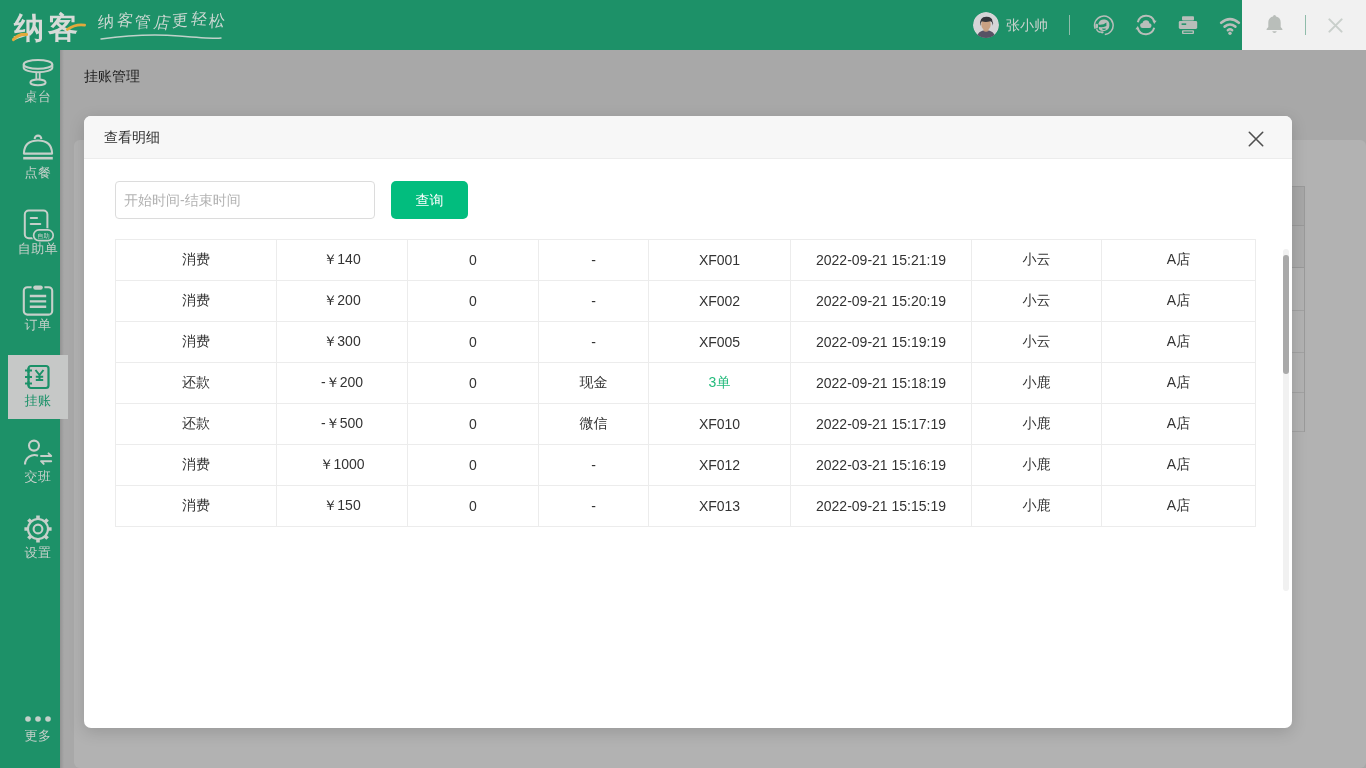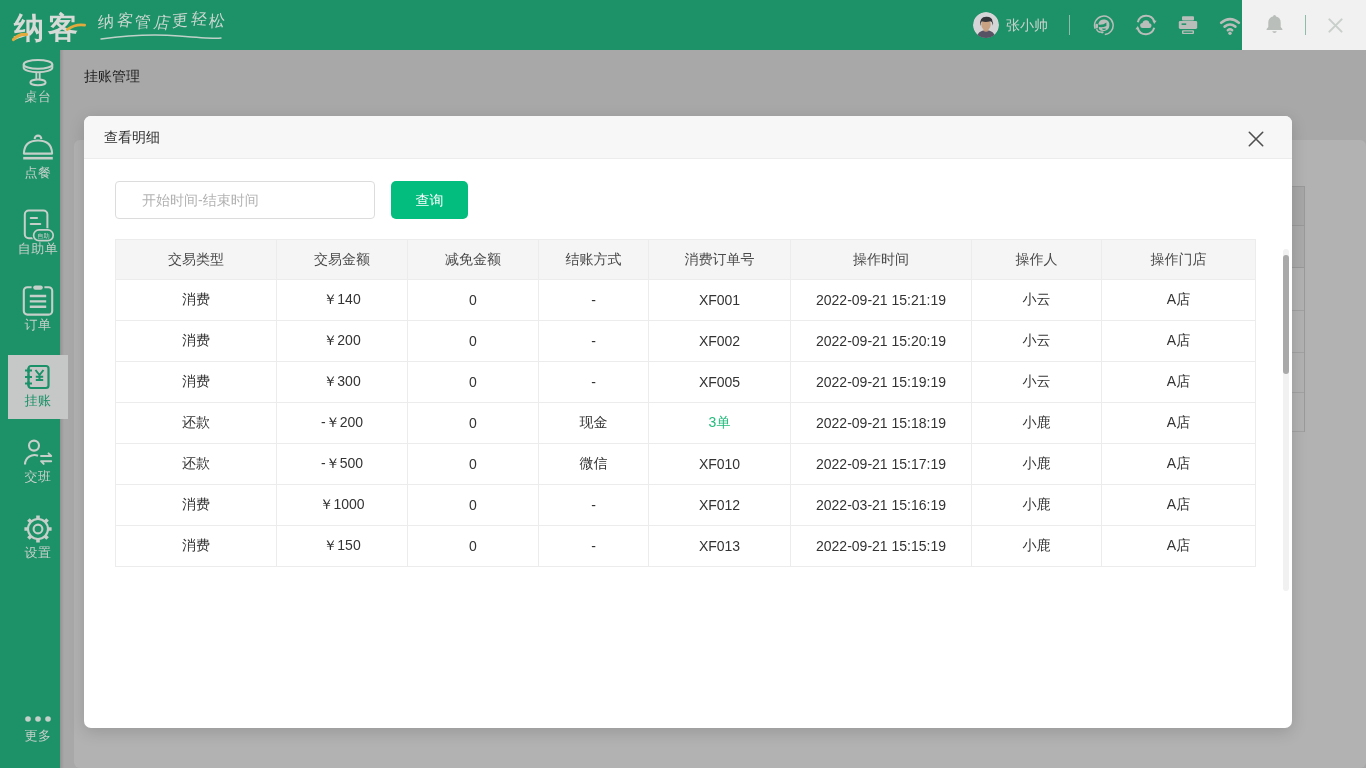--- a/index.html
+++ b/index.html
@@ -26,21 +26,21 @@
   #content::before { content:""; position:absolute; left:0; top:0; width:4px; height:718px; background:linear-gradient(to right, rgba(0,0,0,0.13), rgba(0,0,0,0)); }
   #ptitle { position:absolute; left:24px; top:18px; font-size:14px; color:#333; }
   #pcard { position:absolute; left:14px; top:90px; width:1292px; height:628px; background:#fff; border-radius:6px; }
   #overlay { position:absolute; left:60px; top:50px; width:1306px; height:718px; background:rgba(0,0,0,0.30); z-index:10; }
 
   
   #modal { position:absolute; left:84px; top:116px; width:1208px; height:612px; background:#fff; border-radius:7px; z-index:20; box-shadow:0 4px 16px rgba(0,0,0,0.15); }
   #mhead { position:absolute; left:0; top:0; width:100%; height:43px; background:#f7f7f7; border-bottom:1px solid #ececec; border-radius:7px 7px 0 0; }
   #mtitle { position:absolute; left:20px; top:0; line-height:43px; font-size:14px; color:#2f2f2f; }
   
-  #minput { position:absolute; left:31px; top:65px; width:260px; height:38px; border:1px solid #dcdcdc; border-radius:4px; line-height:36px; padding-left:26px; color:#b2b2b2; font-size:14px; }
+  #minput { position:absolute; left:31px; top:65px; width:260px; height:38px; border:1px solid #dcdcdc; border-radius:4px; line-height:36px; padding-left:8px; color:#b2b2b2; font-size:14px; }
   #mbtn { position:absolute; left:307px; top:65px; width:77px; height:38px; background:#02bd7e; border-radius:5px; color:#fff; font-size:14px; text-align:center; line-height:38px; }
 
   table { position:absolute; left:31px; top:123px; width:1140px; border-collapse:collapse; table-layout:fixed; }
   th { height:40px; background:#f5f5f5; font-weight:normal; color:#4a4a4a; font-size:14px; border:1px solid #ececec; }
   td { height:41px; text-align:center; color:#333; font-size:14px; border:1px solid #ececec; }
   .grn { color:#23bb7c; }
 
   
   #sbtrack { position:absolute; left:1199px; top:133px; width:6px; height:342px; background:#f1f1f1; border-radius:3px; }
   #sbthumb { position:absolute; left:1199px; top:139px; width:6px; height:119px; background:#a9a9a9; border-radius:3px; }
@@ -232,30 +232,20 @@
       <col style="width:161px">
         <col style="width:131px">
         <col style="width:131px">
         <col style="width:110px">
       <col style="width:142px">
         <col style="width:181px">
         <col style="width:130px">
         <col style="width:154px">
     </colgroup>
     <tbody>
-        <tr>
-          <th>交易类型</th>
-          <th>交易金额</th>
-          <th>减免金额</th>
-          <th>结账方式</th>
-          <th>消费订单号</th>
-          <th>操作时间</th>
-          <th>操作人</th>
-          <th>操作门店</th>
-        </tr>
     <tr>
           <td>消费</td>
           <td>￥140</td>
           <td>0</td>
           <td>-</td>
           <td>XF001</td>
           <td>2022-09-21 15:21:19</td>
           <td>小云</td>
           <td>A店</td>
         </tr>

